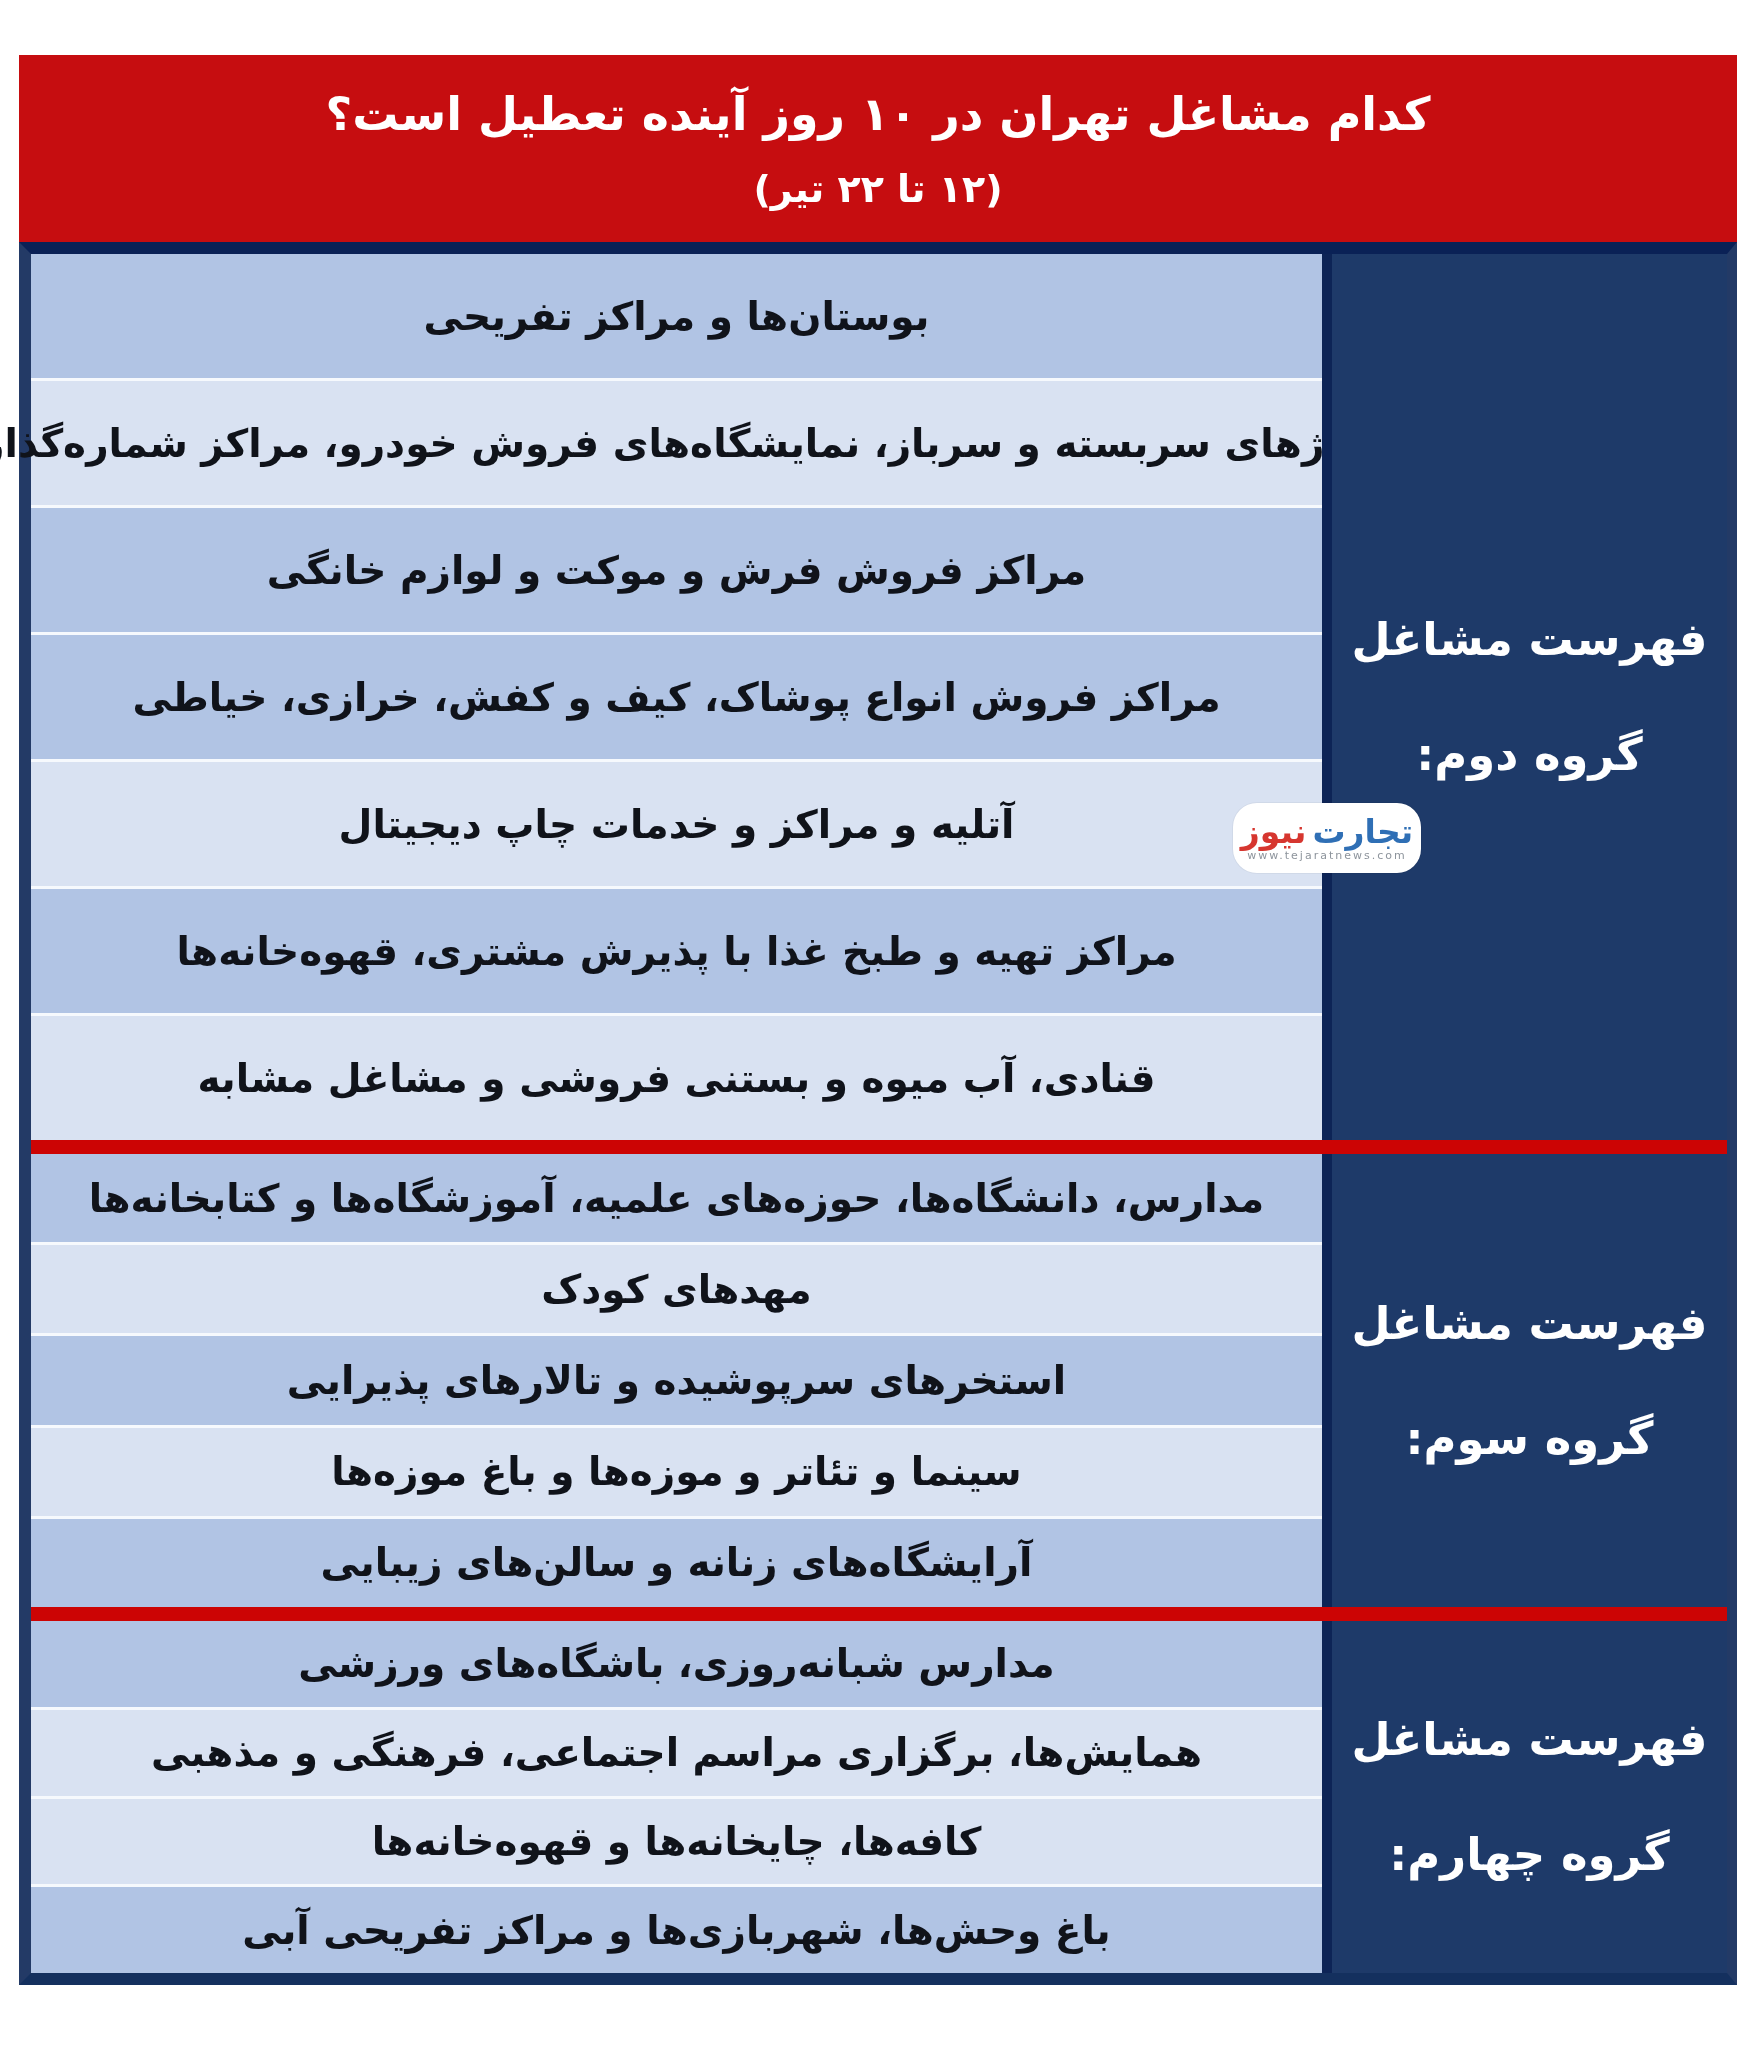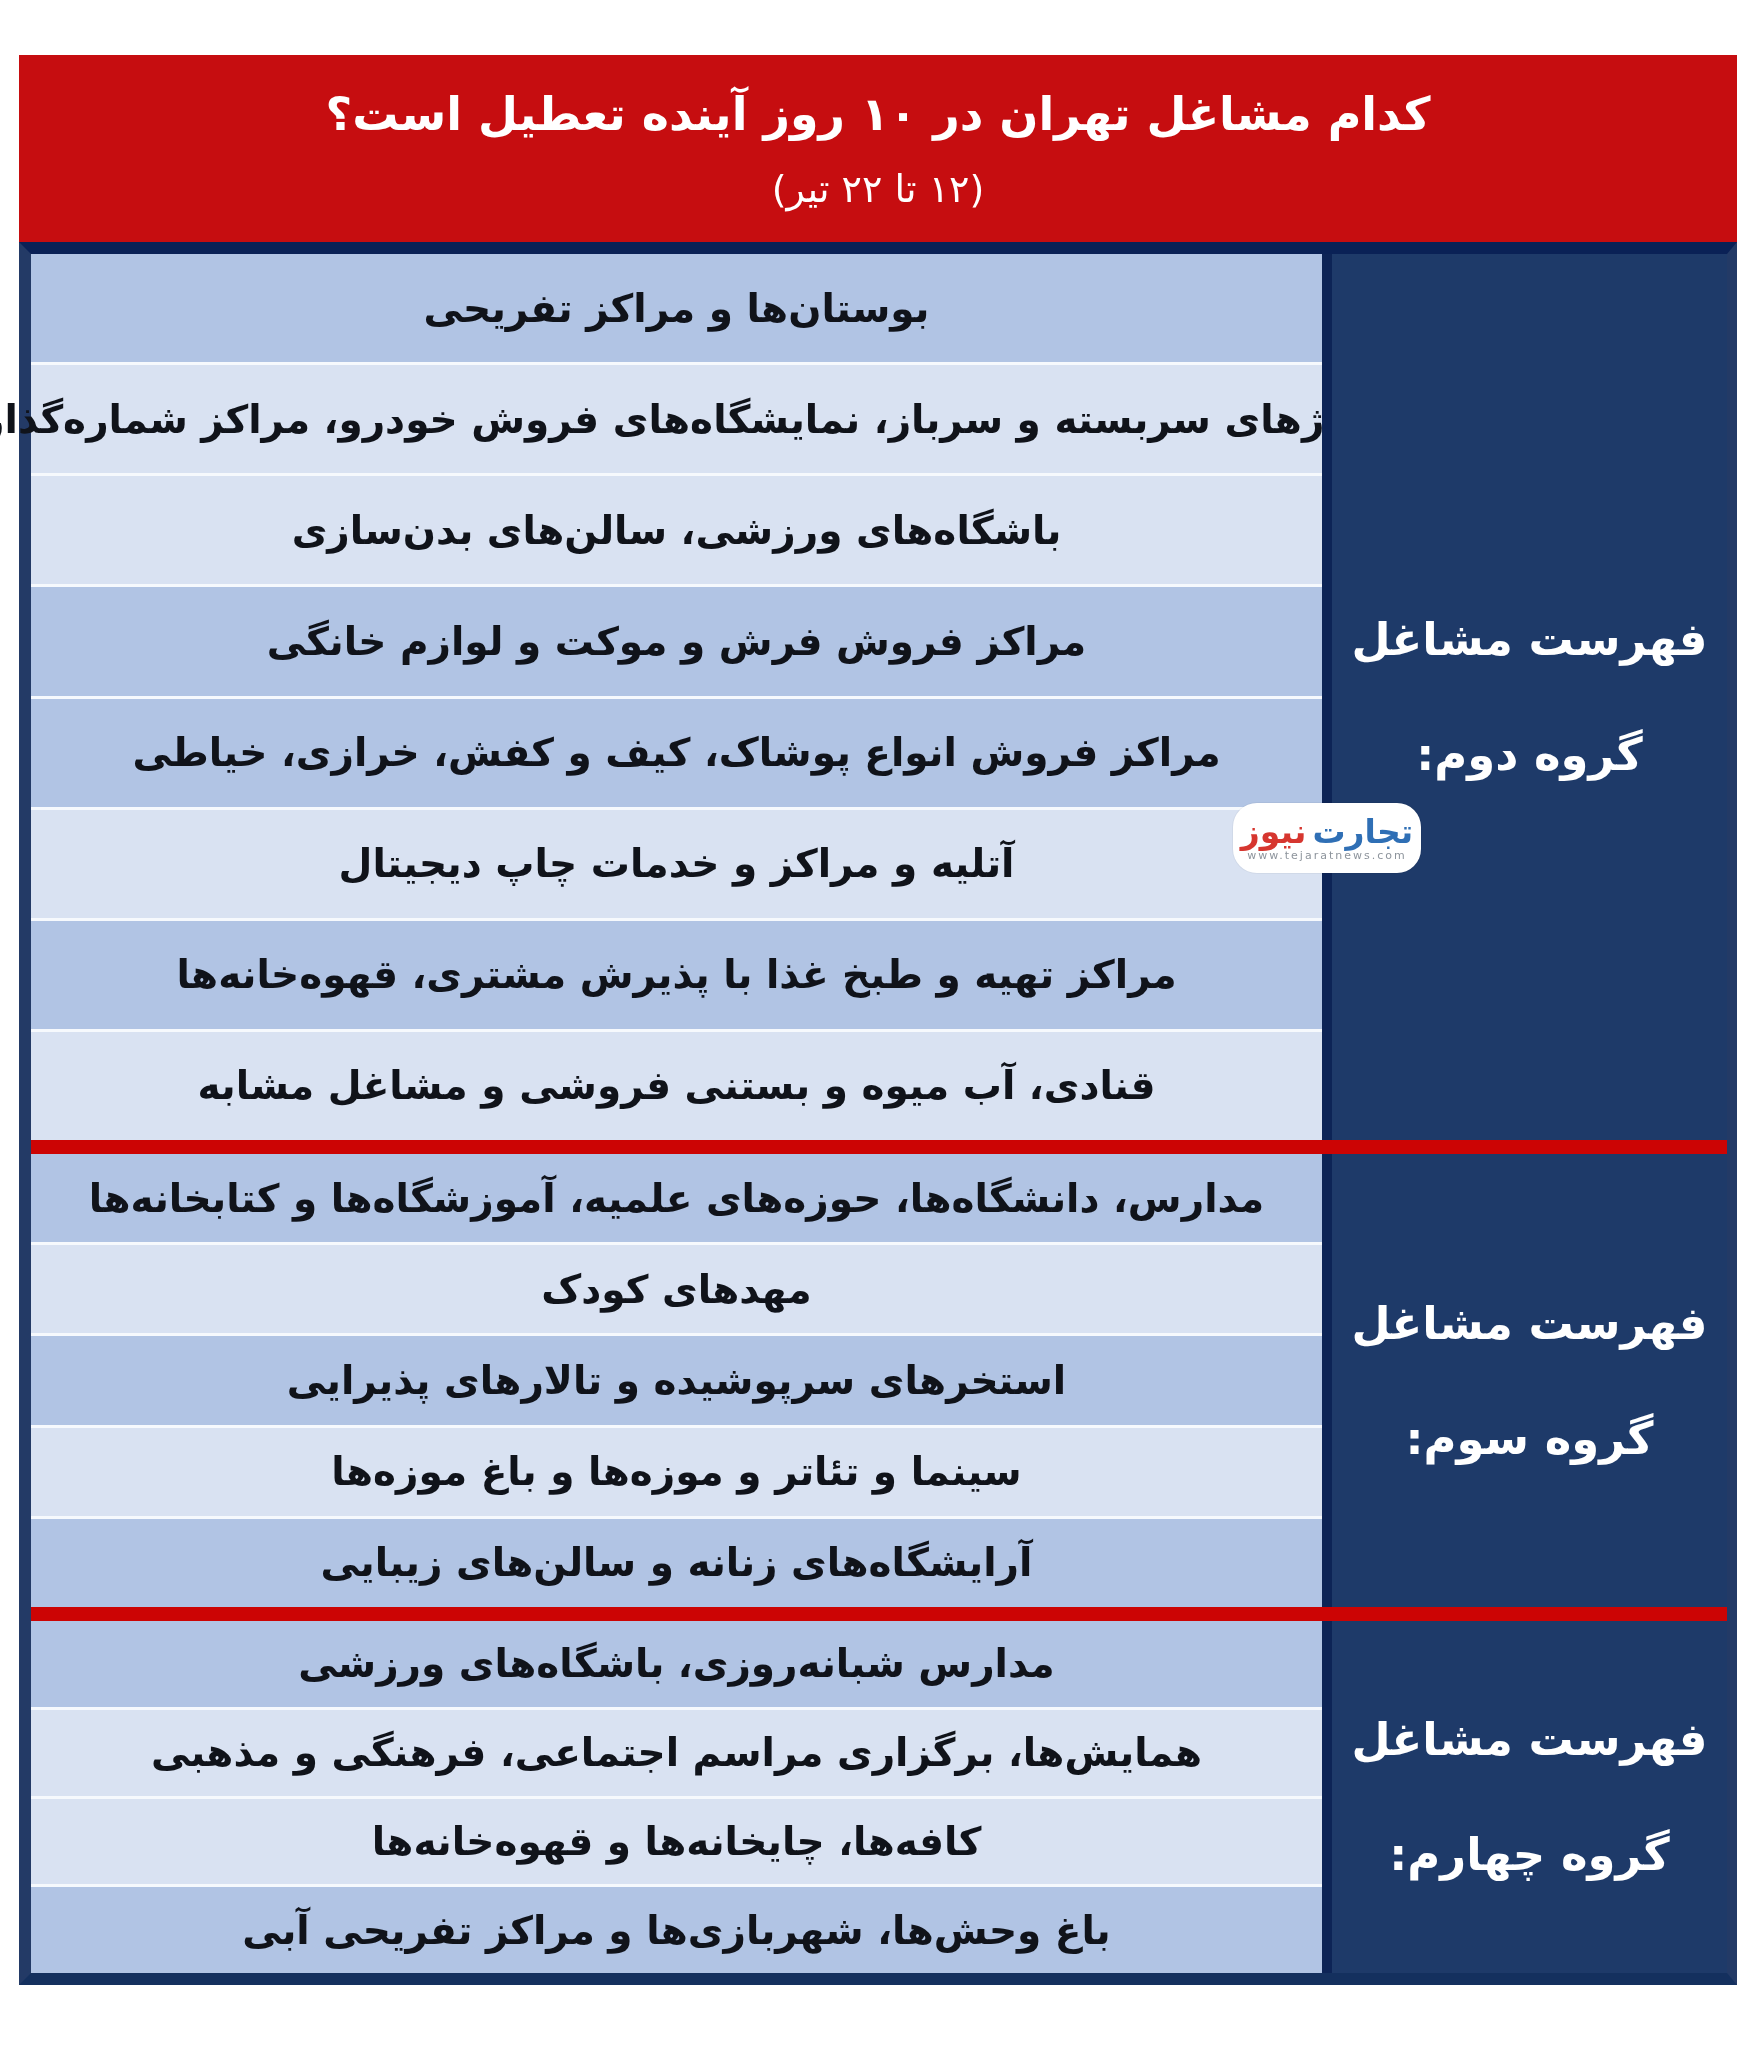--- a/index.html
+++ b/index.html
@@ -6,21 +6,21 @@
   .page{
     position:relative;width:1756px;height:2048px;background:#ffffff;
     font-family:"DejaVu Sans","Liberation Sans",sans-serif;overflow:hidden;
   }
   .header{
     position:absolute;left:19px;top:55px;width:1718px;height:187px;
     background:#c60d10;color:#ffffff;display:flex;flex-direction:column;
     align-items:center;justify-content:center;gap:26px;direction:rtl;text-align:center;
   }
   .header .title{font-size:46px;font-weight:bold;letter-spacing:0;}
-  .header .subtitle{font-size:38px;font-weight:normal;}
+  .header .subtitle{font-size:38px;font-weight:bold;}
   .table{
     position:absolute;left:19px;top:242px;width:1718px;height:1743px;
     box-sizing:border-box;background:#1e3a69;
     border-style:solid;border-color:#0a2156 #233a66 #14305e #233a66;
     border-width:12px 10px 12px 12px;
     display:flex;flex-direction:column;
   }
   .section{display:flex;flex-direction:row;direction:ltr;}
   .section.s0{height:886px;}
   .section.s1{height:453px;}
@@ -61,21 +61,20 @@
     <div class="title">کدام مشاغل تهران در ۱۰ روز آینده تعطیل است؟</div>
     <div class="subtitle">(۱۲ تا ۲۲ تیر)</div>
   </div>
 
   <div class="table">
 
     <div class="section s0">
       <div class="rows">
         <div class="row dark">بوستان‌ها و مراکز تفریحی</div>
         <div class="row light">پاساژهای سربسته و سرباز، نمایشگاه‌های فروش خودرو، مراکز شماره‌گذاری</div>
-        <div class="row light">باشگاه‌های ورزشی، سالن‌های بدن‌سازی</div>
         <div class="row dark">مراکز فروش فرش و موکت و لوازم خانگی</div>
         <div class="row dark">مراکز فروش انواع پوشاک، کیف و کفش، خرازی، خیاطی</div>
         <div class="row light">آتلیه و مراکز و خدمات چاپ دیجیتال</div>
         <div class="row dark">مراکز تهیه و طبخ غذا با پذیرش مشتری، قهوه‌خانه‌ها</div>
         <div class="row light">قنادی، آب میوه و بستنی فروشی و مشاغل مشابه</div>
       </div>
       <div class="groupcol">
         <div class="gl">فهرست مشاغل</div>
         <div class="gl">گروه دوم:</div>
       </div>

